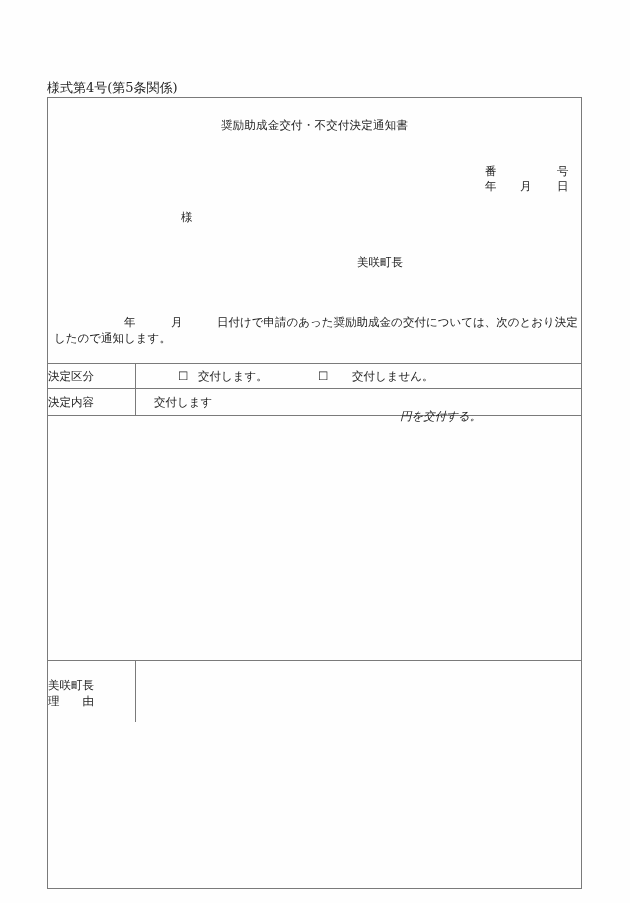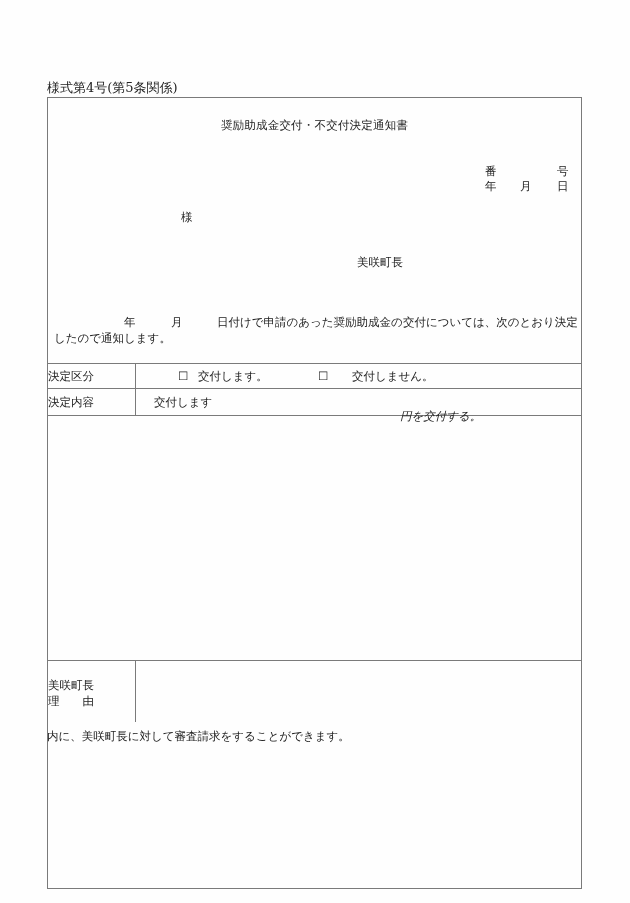--- a/index.html
+++ b/index.html
@@ -60,14 +60,13 @@
   <div class="abs" style="left:352px; top:311px;font-style:italic;">円を交付する。</div>
 
   <div class="abs" style="left:0; top:318px; width:533px; height:243px;"></div>
 
   <div class="cell-label" style="top:580px;">美咲町長</div>
   <div class="cell-label" style="top:596px;">理　　由</div>
   <div class="abs" style="left:88px; top:563px; width:445px; height:61px;"></div>
 </div>
 
 <div class="abs footer">
-  <div>内に、美咲町長に対して審査請求をすることができます。</div>
 </div>
 
 </body></html>

